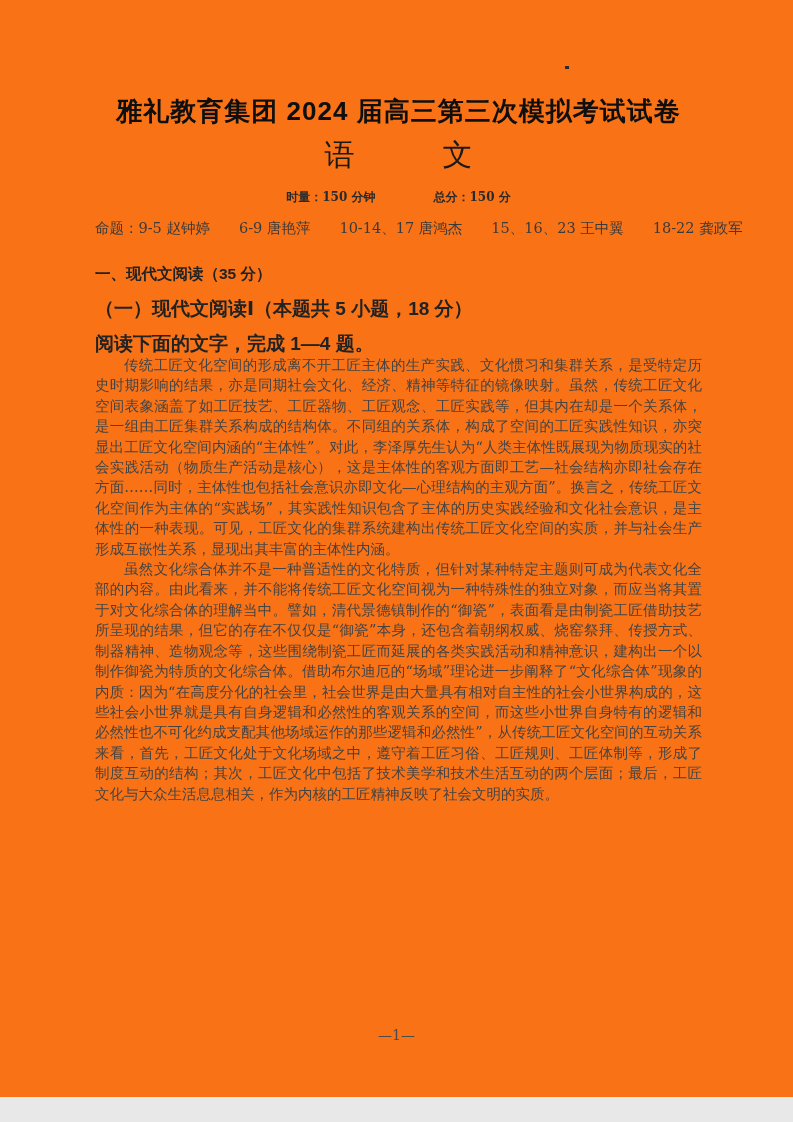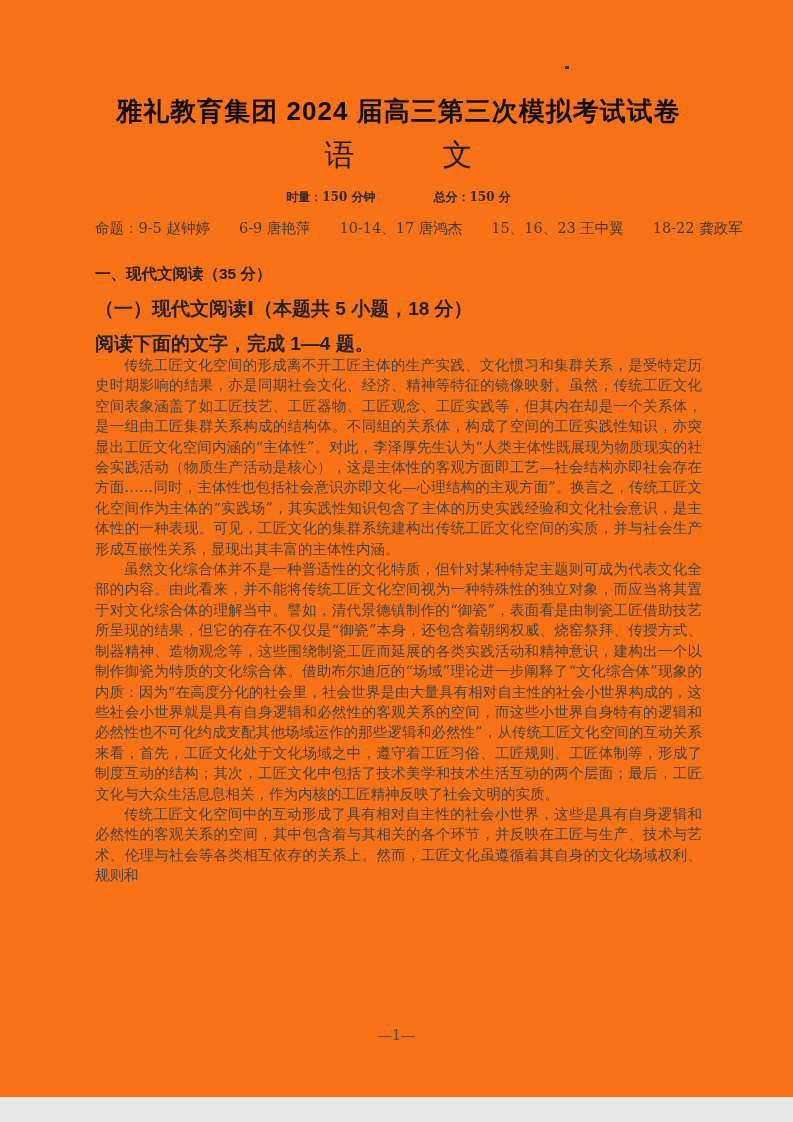--- a/index.html
+++ b/index.html
@@ -135,20 +135,19 @@
     <div class="sec-heading">一、现代文阅读（35 分）</div>
 
     <div class="sub-heading">（一）现代文阅读Ⅰ（本题共 5 小题，18 分）</div>
 
     <div class="instruction">阅读下面的文字，完成 1—4 题。</div>
 
 
     <div class="body-text">
       <p>传统工匠文化空间的形成离不开工匠主体的生产实践、文化惯习和集群关系，是受特定历史时期影响的结果，亦是同期社会文化、经济、精神等特征的镜像映射。虽然，传统工匠文化空间表象涵盖了如工匠技艺、工匠器物、工匠观念、工匠实践等，但其内在却是一个关系体，是一组由工匠集群关系构成的结构体。不同组的关系体，构成了空间的工匠实践性知识，亦突显出工匠文化空间内涵的“主体性”。对此，李泽厚先生认为“人类主体性既展现为物质现实的社会实践活动（物质生产活动是核心），这是主体性的客观方面即工艺—社会结构亦即社会存在方面……同时，主体性也包括社会意识亦即文化—心理结构的主观方面”。换言之，传统工匠文化空间作为主体的“实践场”，其实践性知识包含了主体的历史实践经验和文化社会意识，是主体性的一种表现。可见，工匠文化的集群系统建构出传统工匠文化空间的实质，并与社会生产形成互嵌性关系，显现出其丰富的主体性内涵。</p>
       <p>虽然文化综合体并不是一种普适性的文化特质，但针对某种特定主题则可成为代表文化全部的内容。由此看来，并不能将传统工匠文化空间视为一种特殊性的独立对象，而应当将其置于对文化综合体的理解当中。譬如，清代景德镇制作的“御瓷”，表面看是由制瓷工匠借助技艺所呈现的结果，但它的存在不仅仅是“御瓷”本身，还包含着朝纲权威、烧窑祭拜、传授方式、制器精神、造物观念等，这些围绕制瓷工匠而延展的各类实践活动和精神意识，建构出一个以制作御瓷为特质的文化综合体。借助布尔迪厄的“场域”理论进一步阐释了“文化综合体”现象的内质：因为“在高度分化的社会里，社会世界是由大量具有相对自主性的社会小世界构成的，这些社会小世界就是具有自身逻辑和必然性的客观关系的空间，而这些小世界自身特有的逻辑和必然性也不可化约成支配其他场域运作的那些逻辑和必然性”，从传统工匠文化空间的互动关系来看，首先，工匠文化处于文化场域之中，遵守着工匠习俗、工匠规则、工匠体制等，形成了制度互动的结构；其次，工匠文化中包括了技术美学和技术生活互动的两个层面；最后，工匠文化与大众生活息息相关，作为内核的工匠精神反映了社会文明的实质。</p>
-      <p>传统工匠文化空间中的互动形成了具有相对自主性的社会小世界，这些是具有自身逻辑和必然性的客观关系的空间，其中包含着与其相关的各个环节，并反映在工匠与生产、技术与艺术、伦理与社会等各类相互依存的关系上。然而，工匠文化虽遵循着其自身的文化场域权利、规则和</p>
     </div>
 
   </div>
 
   <div class="page-footer">—1—</div>
 
 </div>
 
 </body></html>

